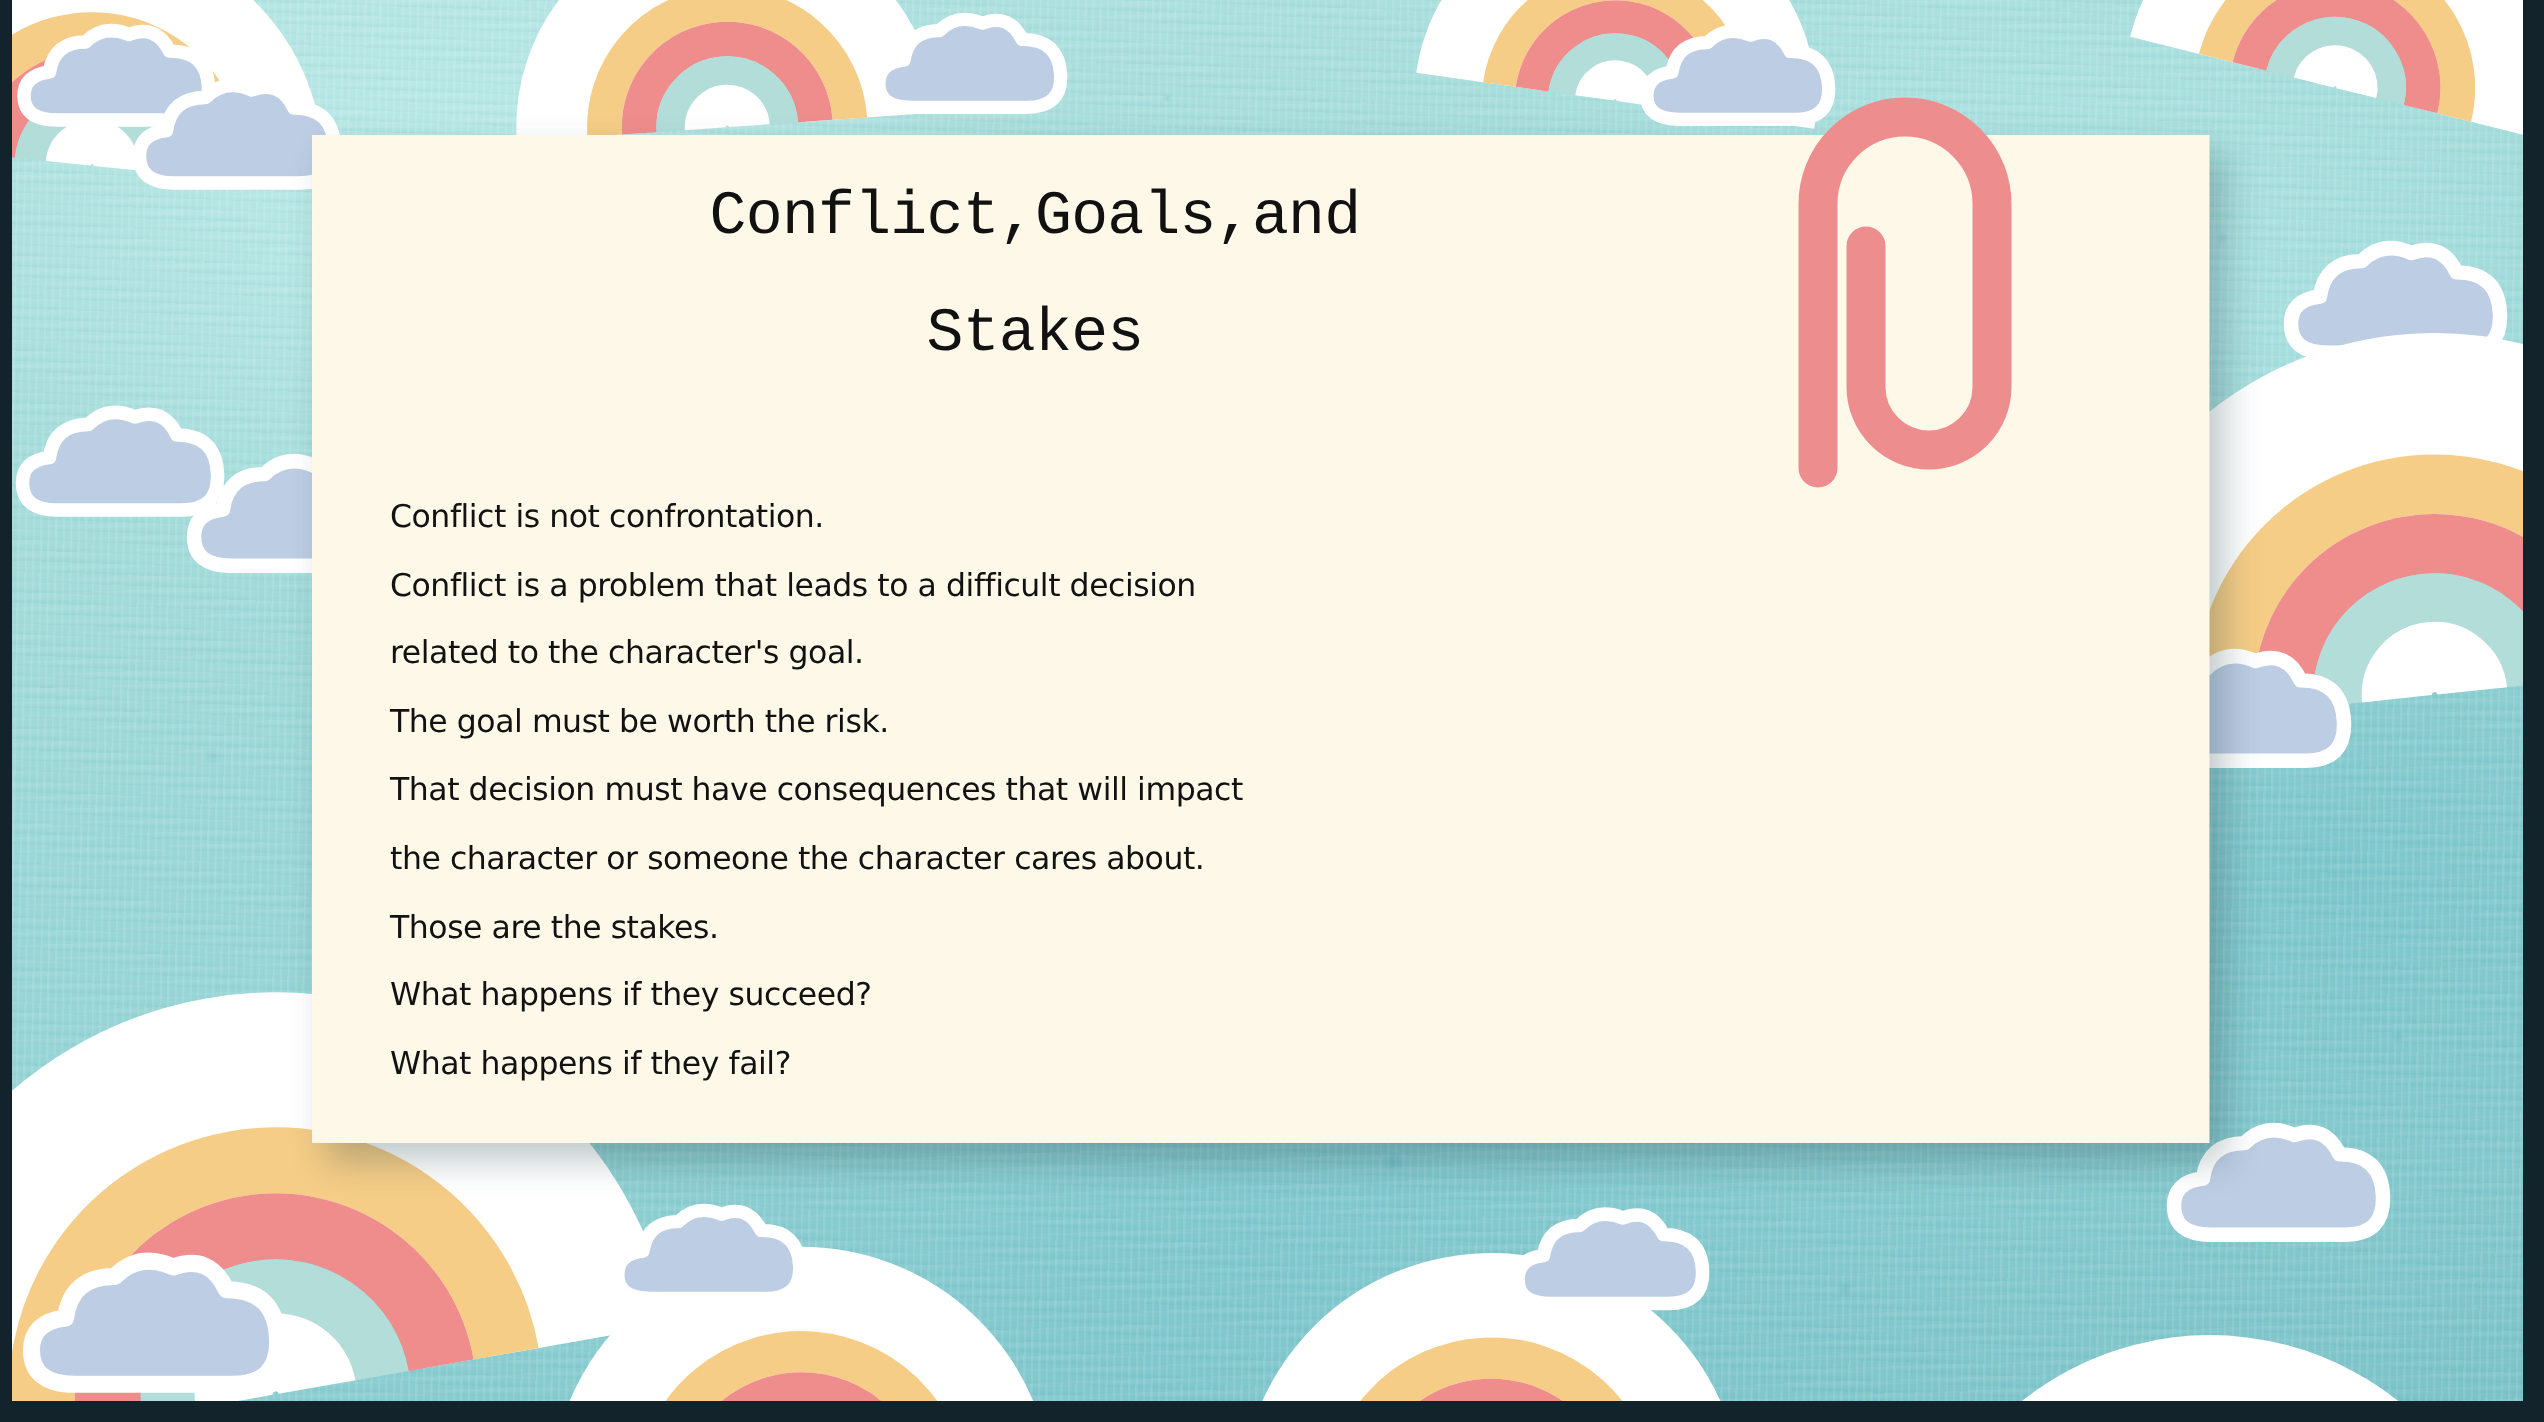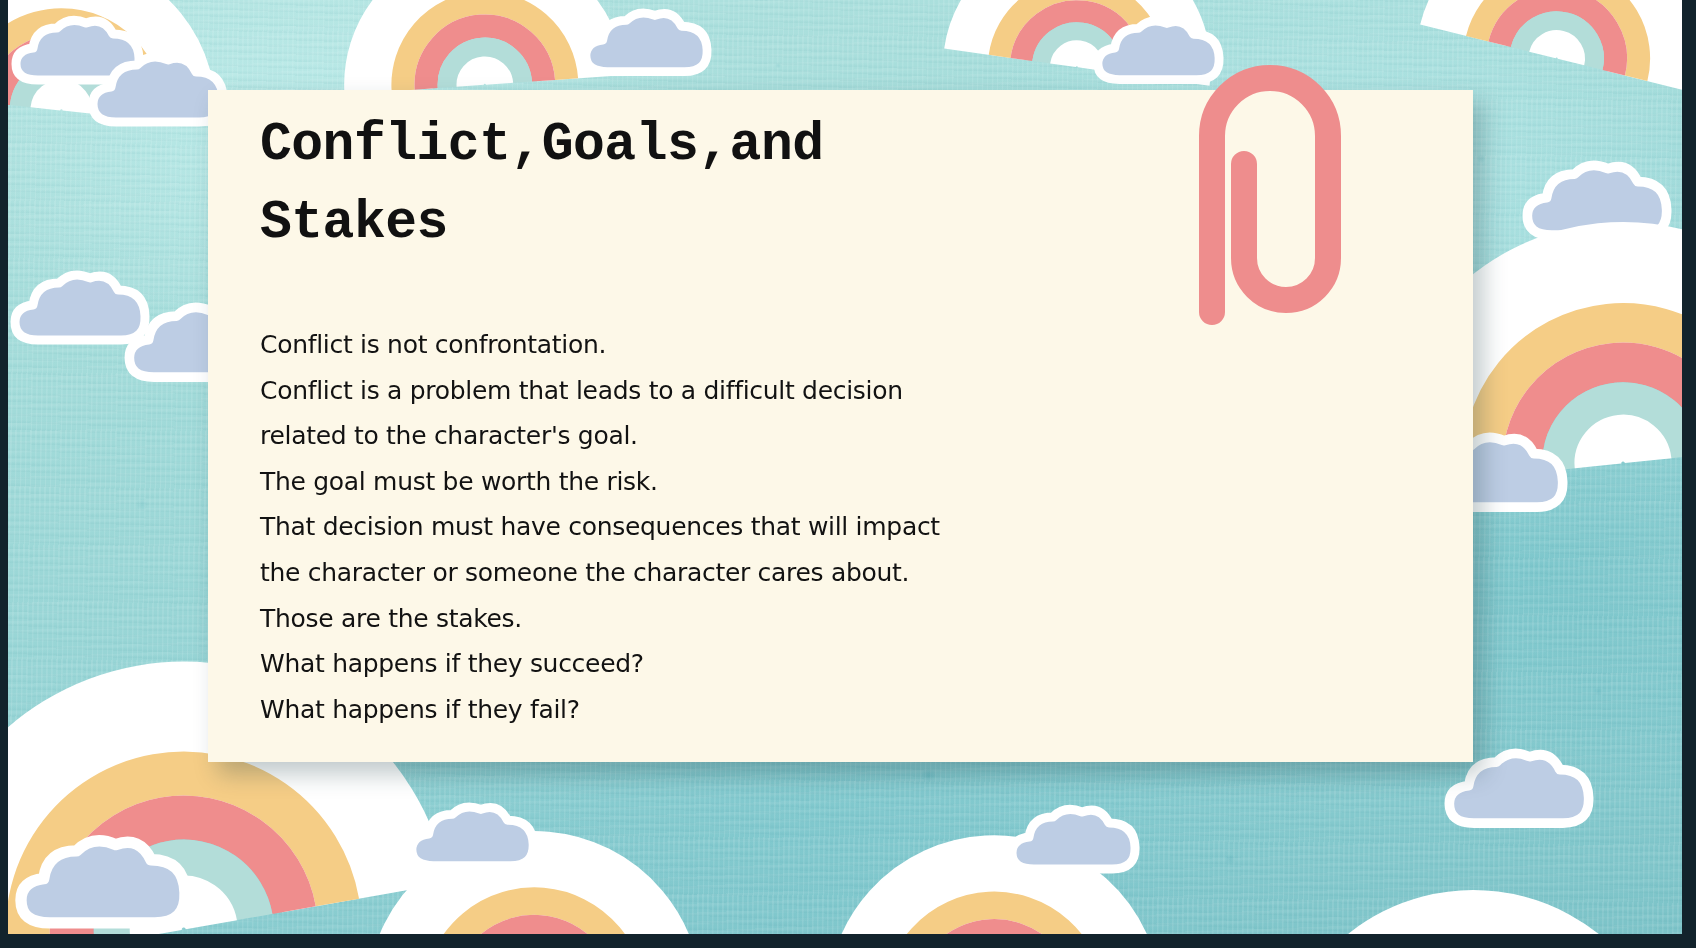--- a/index.html
+++ b/index.html
@@ -98,34 +98,35 @@
   }
   #paperclip svg { display: block; overflow: visible; }
 
   
   #title {
     position: absolute;
     left: 260px;
     top: 106px;
     width: 860px;
     font-family: "Liberation Mono", "DejaVu Sans Mono", monospace;
-    font-weight: bold;
-    font-size: 53px;
+    font-weight: normal;
+    font-size: 41px;
     line-height: 78px;
     letter-spacing: -0.5px;
     color: #111111;
     white-space: pre-line;
+    text-align: center;
   }
   #body {
     position: absolute;
     left: 260px;
     top: 322px;
     width: 1080px;
     font-family: "DejaVu Sans", "Liberation Sans", sans-serif;
-    font-size: 25px;
+    font-size: 21px;
     line-height: 45.6px;
     letter-spacing: -0.3px;
     color: #121212;
     white-space: pre-line;
   }
 </style>
 </head>
 <body>
 
 <div id="slide">

